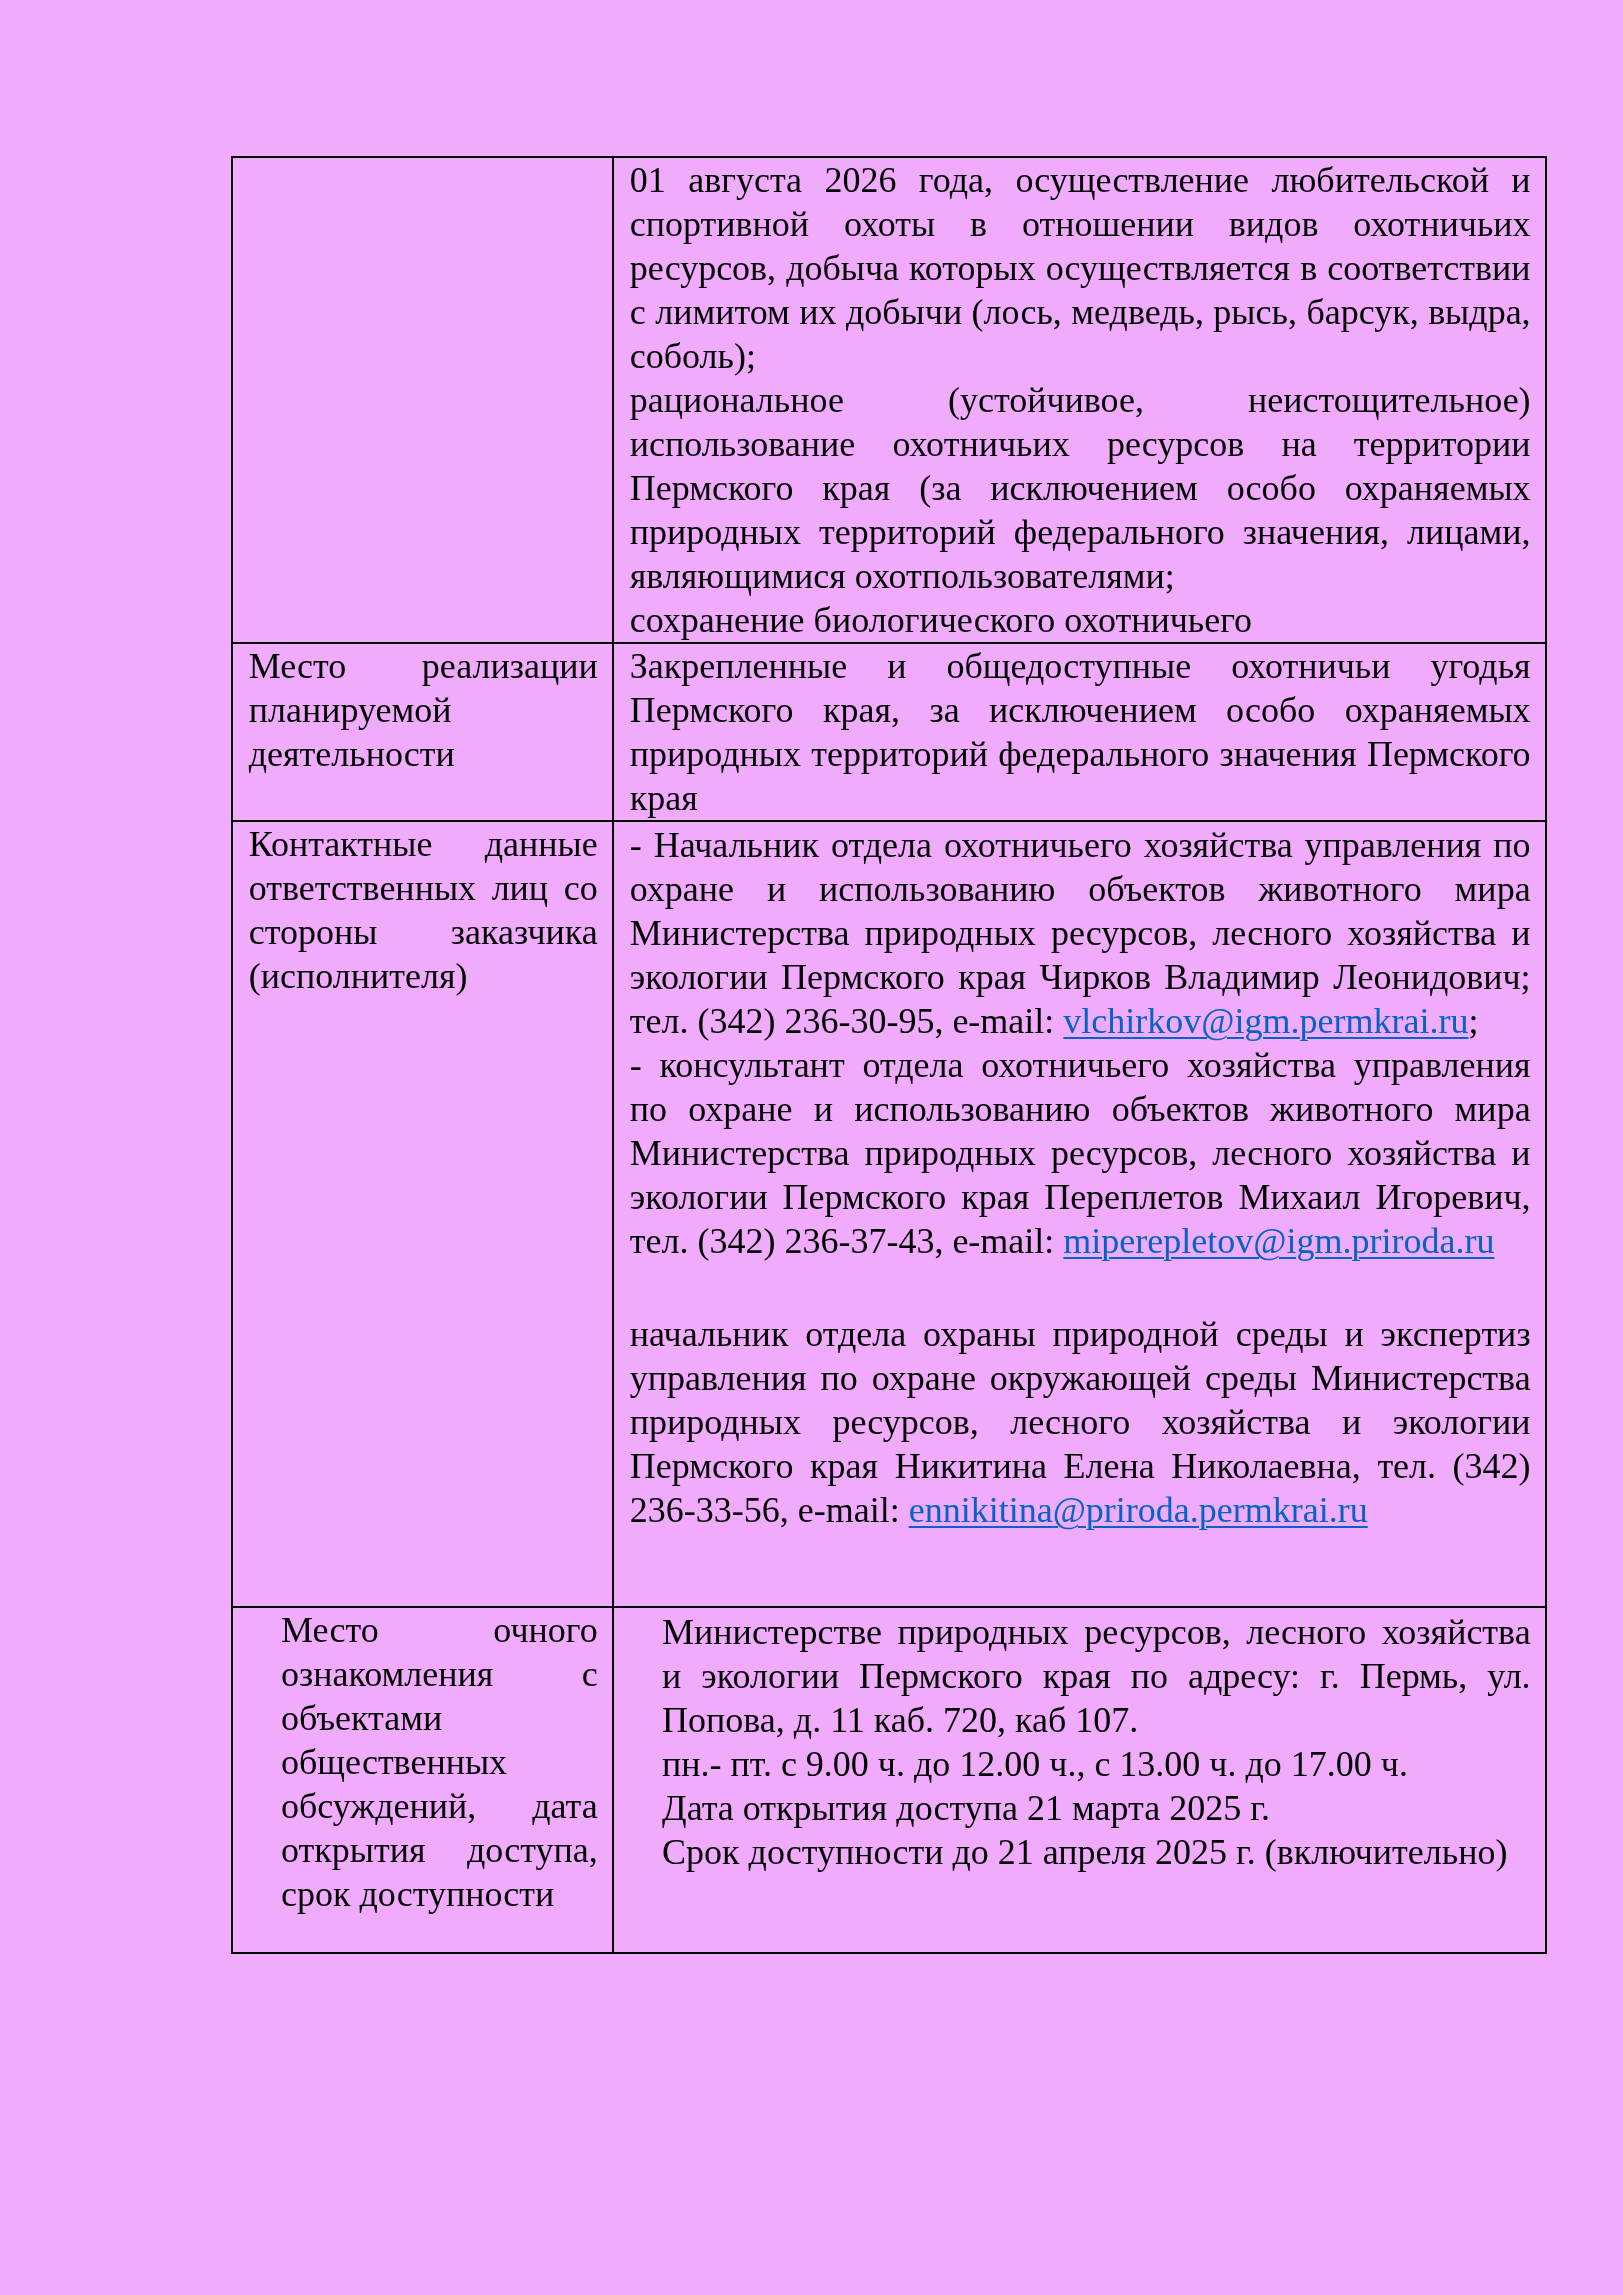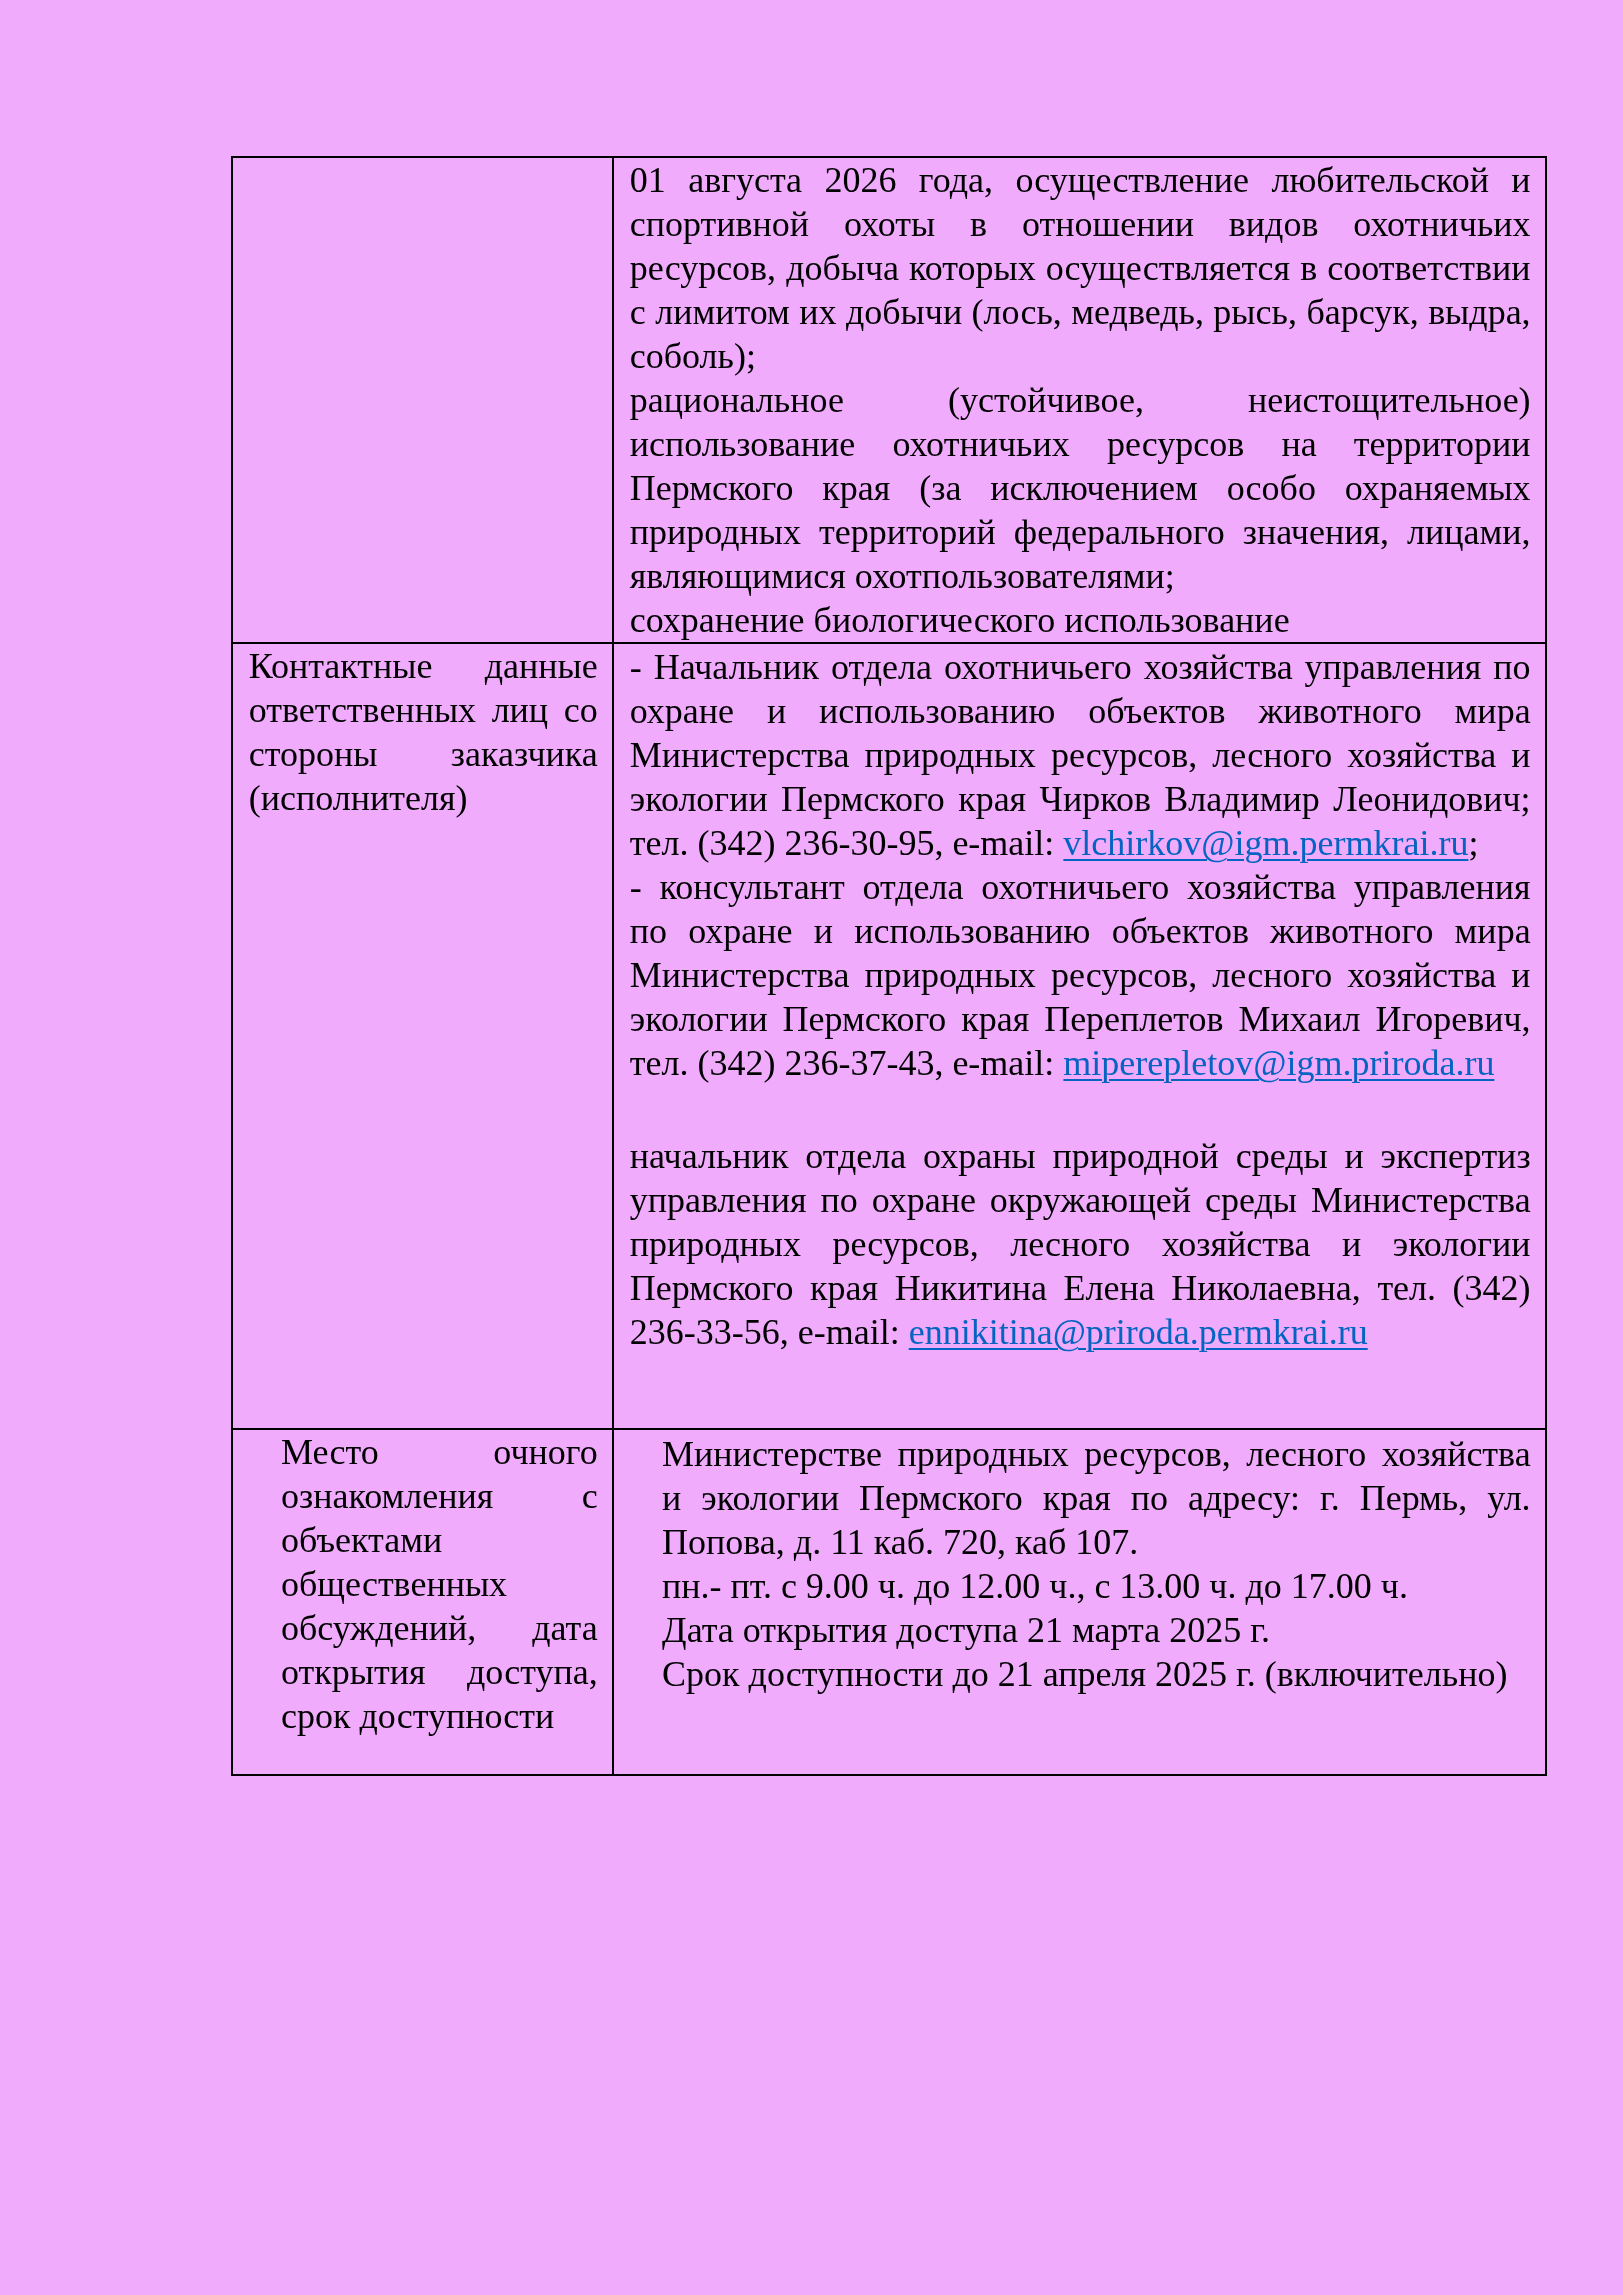--- a/index.html
+++ b/index.html
@@ -73,24 +73,30 @@
 
 <div class="page">
   <table class="doc-table">
     <tbody>
 
       <tr class="row-1">
         <td class="label-cell"></td>
         <td class="value-cell">
           <span class="para">01 августа 2026 года, осуществление любительской и спортивной охоты в отношении видов охотничьих ресурсов, добыча которых осуществляется в соответствии с лимитом их добычи (лось, медведь, рысь, барсук, выдра, соболь);</span>
           <span class="para">рациональное (устойчивое, неистощительное) использование охотничьих ресурсов на территории Пермского края (за исключением особо охраняемых природных территорий федерального значения, лицами, являющимися охотпользователями;</span>
-          <span class="para">сохранение биологического использование</span>
+          <span class="para">сохранение биологического охотничьего</span>
         </td>
       </tr>
 
+      <tr class="row-2">
+        <td class="label-cell">Место реализации планируемой деятельности</td>
+        <td class="value-cell">
+          <span class="para">Закрепленные и общедоступные охотничьи угодья Пермского края, за исключением особо охраняемых природных территорий федерального значения Пермского края</span>
+        </td>
+      </tr>
 
       <tr class="row-3">
         <td class="label-cell">Контактные данные ответственных лиц со стороны заказчика (исполнителя)</td>
         <td class="value-cell spaced">
           <span class="para"><span>- Начальник отдела охотничьего хозяйства управления по охране и использованию объектов животного мира Министерства природных ресурсов, лесного хозяйства и экологии Пермского края Чирков Владимир Леонидович; тел. (342) 236-30-95, e-mail: </span><a class="email-link" href="#">vlchirkov@igm.permkrai.ru</a><span>;</span></span>
           <span class="para"><span>- консультант отдела охотничьего хозяйства управления по охране и использованию объектов животного мира Министерства природных ресурсов, лесного хозяйства и экологии Пермского края Переплетов Михаил Игоревич, тел. (342) 236-37-43, e-mail: </span><a class="email-link" href="#">miperepletov@igm.priroda.ru</a><span></span></span>
           <span class="blank-line"></span>
           <span class="para"><span>начальник отдела охраны природной среды и экспертиз управления по охране окружающей среды Министерства природных ресурсов, лесного хозяйства и экологии Пермского края Никитина Елена Николаевна, тел. (342) 236-33-56, e-mail: </span><a class="email-link" href="#">ennikitina@priroda.permkrai.ru</a><span></span></span>
         </td>
       </tr>

